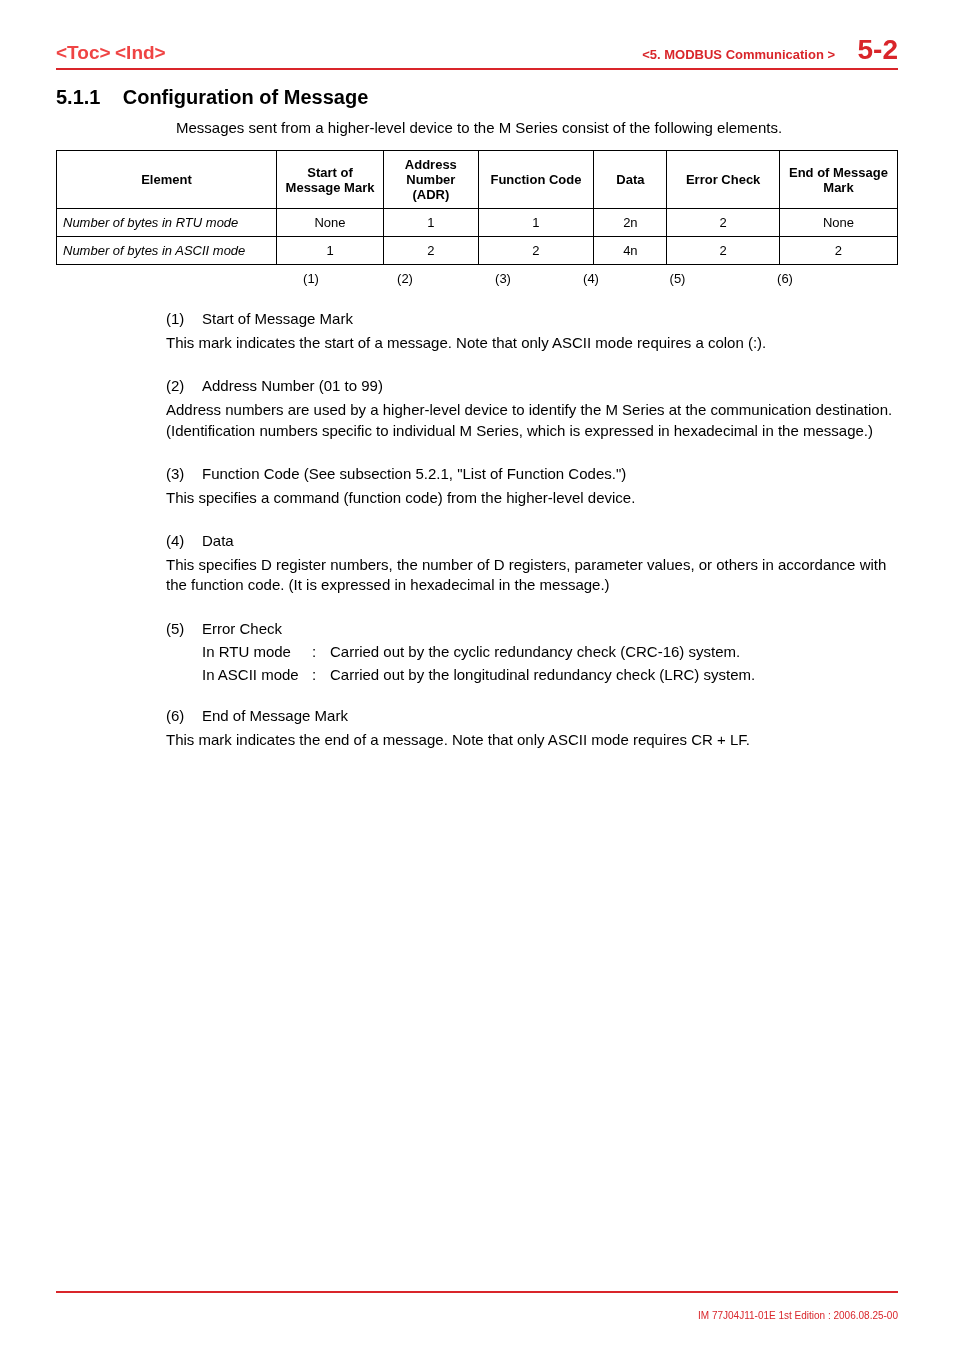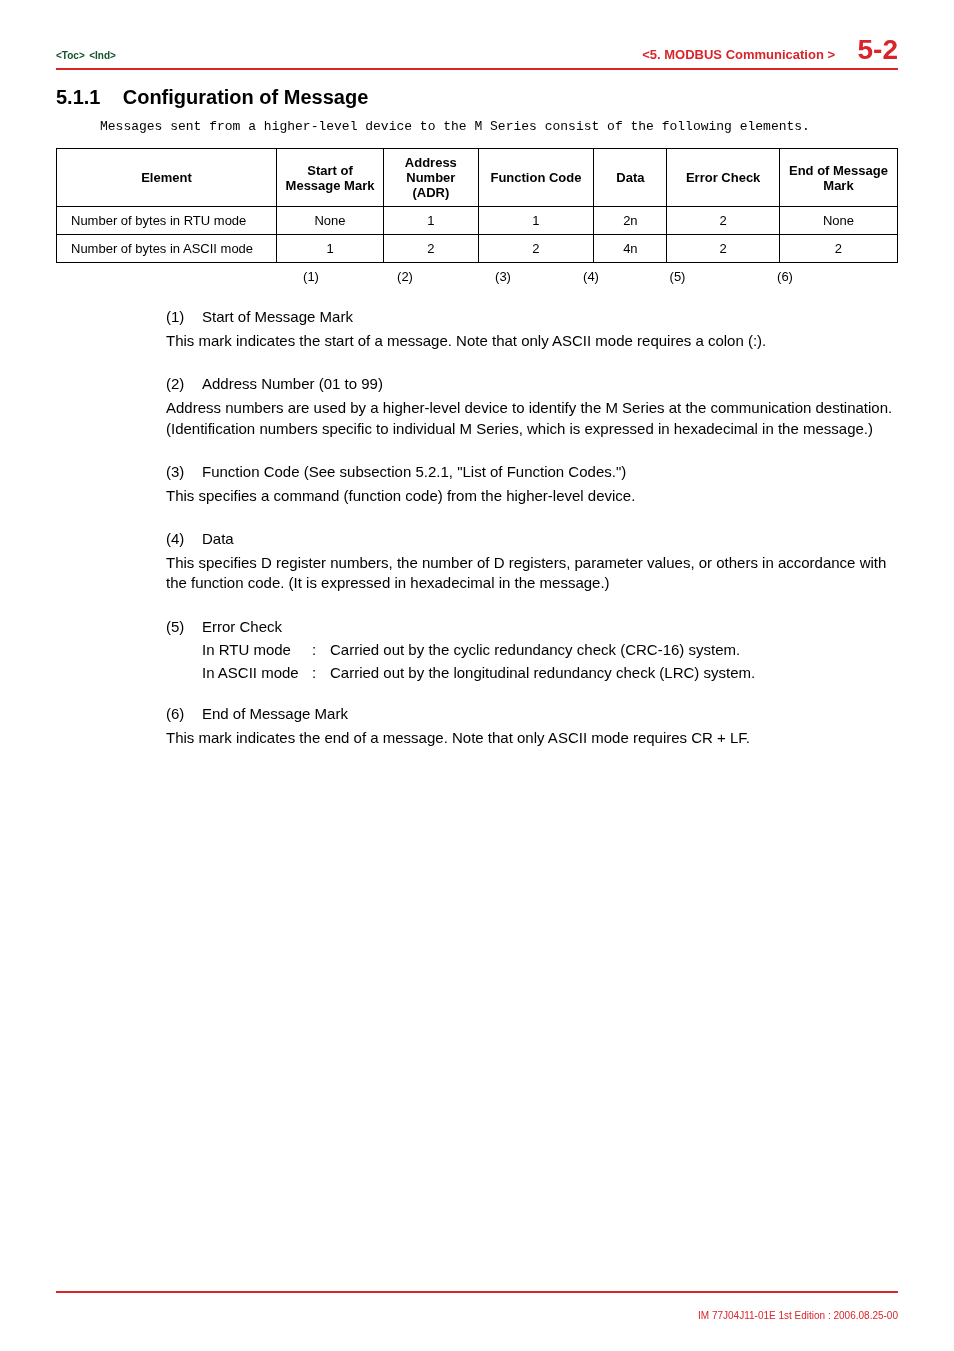--- a/index.html
+++ b/index.html
@@ -15,61 +15,60 @@
     padding: 34px 56px 0 56px;
   }
   .header-row {
     display: flex;
     justify-content: space-between;
     align-items: baseline;
     border-bottom: 2px solid #d9252a;
     padding-bottom: 2px;
   }
   .toc-ind {
-    color: #14532d;
-    font-weight: bold;
-    font-size: 10px;
+    color: #ef4444;
+    font-weight: bold;
+    font-size: 19px;
   }
   .chap-title {
     color: #d9252a;
     font-weight: bold;
     font-size: 13px;
   }
   .page-num {
     color: #d9252a;
     font-weight: bold;
     font-size: 28px;
     margin-left: 18px;
   }
   .section-title {
     font-size: 20px;
     font-weight: bold;
     margin-top: 16px;
     margin-bottom: 10px;
   }
   .intro {
-    font-size: 13px;
-    margin-left: 44px;
+    font-size: 15px;
+    margin-left: 120px;
     margin-bottom: 14px;
-    font-family: Liberation Mono, monospace;
   }
   table.msg {
     border-collapse: collapse;
     width: 100%;
     font-size: 13px;
     table-layout: fixed;
   }
   table.msg th, table.msg td {
     border: 1px solid #000;
     padding: 6px 6px;
     text-align: center;
     vertical-align: middle;
   }
   table.msg th { font-weight: bold; }
-  table.msg td.left { text-align: left; padding-left: 14px; }
+  table.msg td.left { text-align: left; padding-left: 6px; font-style: italic; }
   col.c0 { width: 205px; }
   col.c1 { width: 100px; }
   col.c2 { width: 88px; }
   col.c3 { width: 108px; }
   col.c4 { width: 68px; }
   col.c5 { width: 105px; }
   col.c6 { width: 110px; }
   .idx-row {
     display: flex;
     font-size: 13px;

